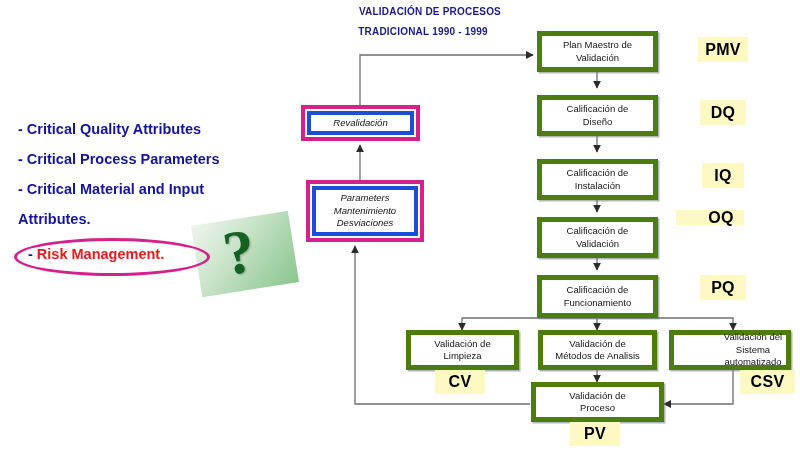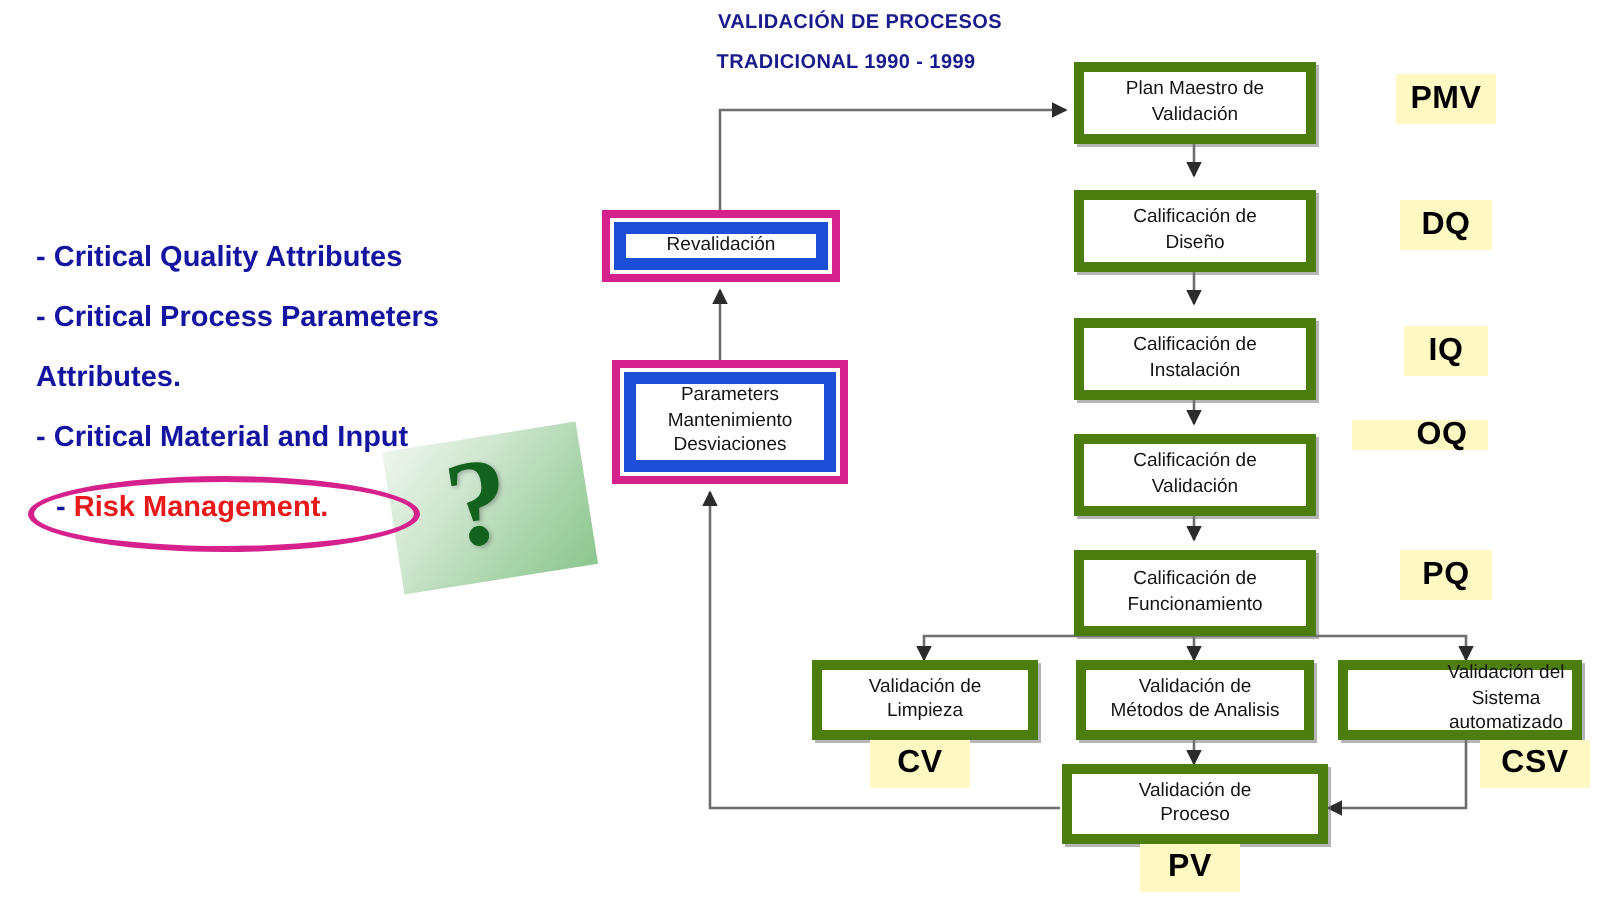--- a/index.html
+++ b/index.html
@@ -36,22 +36,22 @@
   .qmark{position:absolute;left:28px;top:2px;font-size:62px;line-height:62px;
       color:#14621f;font-family:"Liberation Serif","DejaVu Serif",serif;
       font-weight:bold;text-shadow:1px 1px 2px rgba(0,0,0,.25);}
 
   
   .box{position:absolute;box-sizing:border-box;background:#ffffff;
       border:5px solid #4d7c0f;box-shadow:1.5px 1.5px 0 rgba(120,120,120,.55);
       display:flex;align-items:center;justify-content:center;text-align:center;
       color:#141414;font-size:9.5px;line-height:12.5px;padding:2px;}
   .box.pink{border:4px solid #d6218c;box-shadow:none;}
-  .box.pink .inner{border:6px solid #1d4ed8;width:100%;height:100%;
-      display:flex;align-items:center;justify-content:center;box-sizing:border-box;}
+  .box.pink .inner{border:4px solid #1d4ed8;width:100%;height:100%;
+      display:flex;align-items:center;justify-content:center;box-sizing:border-box;font-style:italic;}
 
   
   .tag{position:absolute;background:#fef9c3;color:#000;font-weight:bold;
       font-size:16px;display:flex;align-items:center;justify-content:center;
       letter-spacing:.3px;}
 
   
   svg.wires{position:absolute;left:0;top:0;width:800px;height:450px;
       pointer-events:none;}
 </style>
@@ -61,22 +61,22 @@
 <div id="stage">
 
   <div class="title-block">
     <span class="title-line1">VALIDACIÓN DE PROCESOS</span>
     <span class="title-line2">TRADICIONAL  1990 - 1999</span>
   </div>
 
   <div class="bullets">
     <div>- Critical Quality Attributes</div>
     <div>- Critical Process  Parameters</div>
+    <div>- Critical Material and Input</div>
     <div>Attributes.</div>
-    <div>- Critical Material and Input</div>
   </div>
 
   <div class="qpic">
     <div class="qmark">?</div>
   </div>
 
   <div class="risk-wrap">
     <div class="risk-ellipse"></div>
     <div class="risk-text"><span class="risk-dash">- </span><span class="risk-main">Risk Management.</span></div>
   </div>

